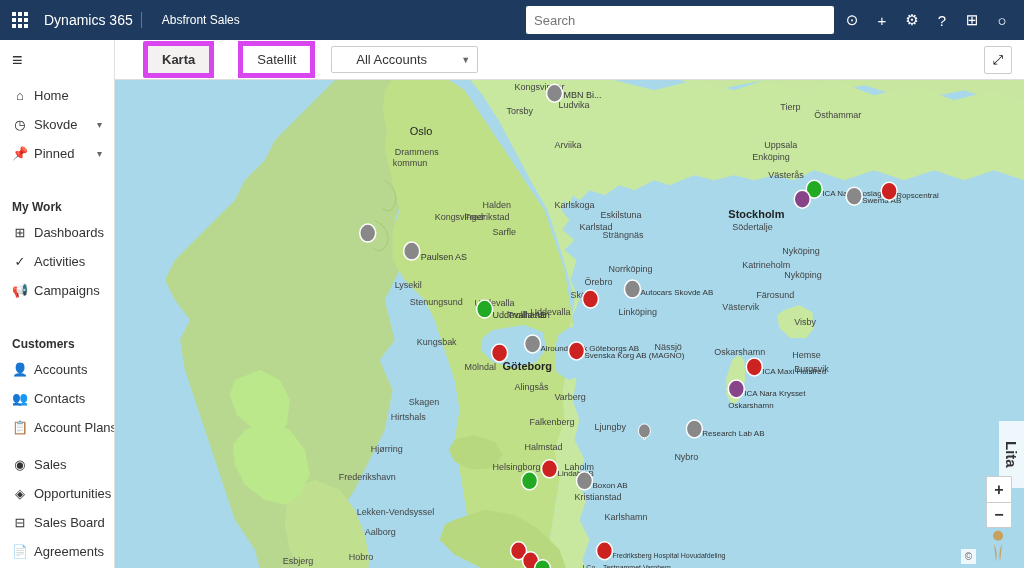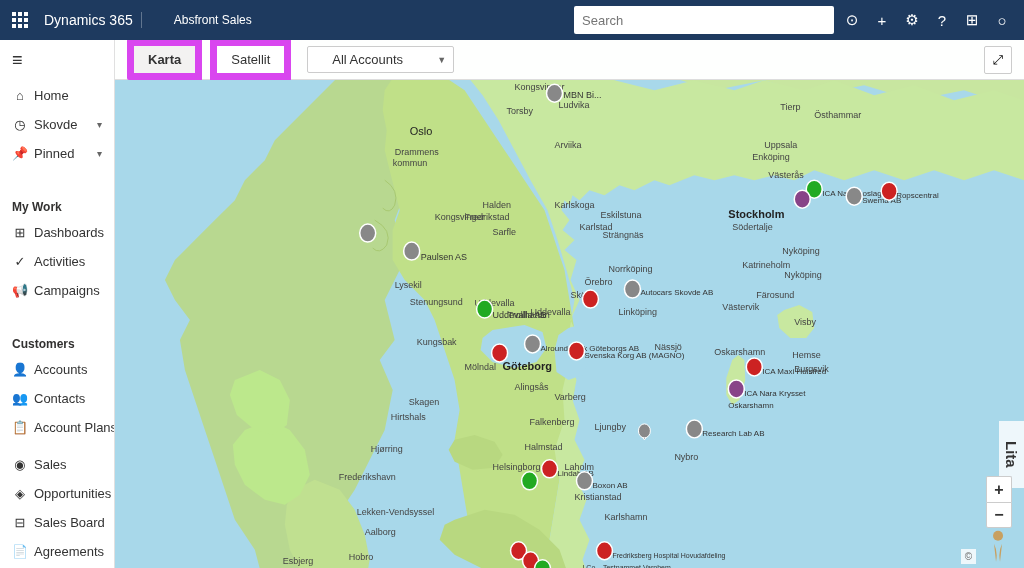--- a/index.html
+++ b/index.html
@@ -11,28 +11,28 @@
       background: #1e3a5f;
       display: flex;
       align-items: center;
       flex-shrink: 0;
       color: white;
       padding: 0 8px;
       gap: 4px;
     }
     .topbar-grid-icon { width: 24px; height: 24px; display: flex; align-items: center; justify-content: center; cursor: pointer; }
     .topbar-grid-icon svg { fill: white; }
-    .topbar-appname { font-size: 14px; font-weight: 400; color: white; margin-right: 20px; padding: 0 8px; border-right: 1px solid rgba(255,255,255,0.3); }
+    .topbar-appname { font-size: 14px; font-weight: 400; color: white; margin-right: 8px; padding: 0 8px; border-right: 1px solid rgba(255,255,255,0.3); }
     .topbar-orgname { font-size: 12px; color: white; margin-right: auto; padding-left: 8px; }
     .topbar-search {
       background: white;
       border: none;
       border-radius: 2px;
       height: 28px;
-      width: 260px;
+      width: 308px;
       padding: 0 8px;
       font-size: 13px;
       color: #333;
     }
     .topbar-sandbox { font-size: 22px; font-weight: 300; color: white; letter-spacing: 4px; margin-left: 16px; margin-right: 8px; }
     .topbar-icons { display: flex; align-items: center; gap: 2px; }
     .topbar-icon-btn { width: 28px; height: 28px; display: flex; align-items: center; justify-content: center; cursor: pointer; color: white; font-size: 15px; border-radius: 2px; }
 
     
     .main { display: flex; flex: 1; overflow: hidden; }
@@ -78,25 +78,26 @@
       background: rgba(255,255,255,0.95);
       border-bottom: 1px solid #ddd;
       display: flex;
       align-items: center;
       padding: 0 12px;
       gap: 8px;
       z-index: 10;
     }
     .map-tab-btn {
       padding: 6px 14px;
-      border: 7px solid #d946ef;
+      border: 5px solid #d946ef;
       background: white;
       cursor: pointer;
       font-size: 13px;
       color: #333;
+      margin-left: 16px;
     }
     .map-tab-btn.active {
       background: #f3f2f1;
       font-weight: 600;
     }
     .map-tab-btn:first-child { border-radius: 2px 0 0 2px; }
     .map-tab-btn:last-child { border-radius: 0 2px 2px 0; }
     .map-dropdown {
       margin-left: 8px;
       padding: 5px 28px 5px 24px;

